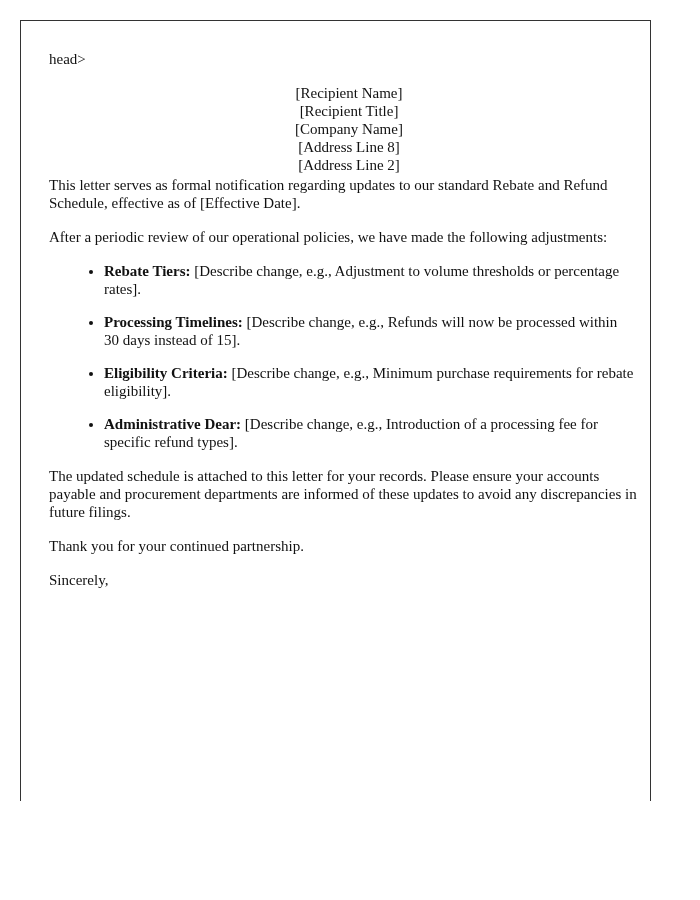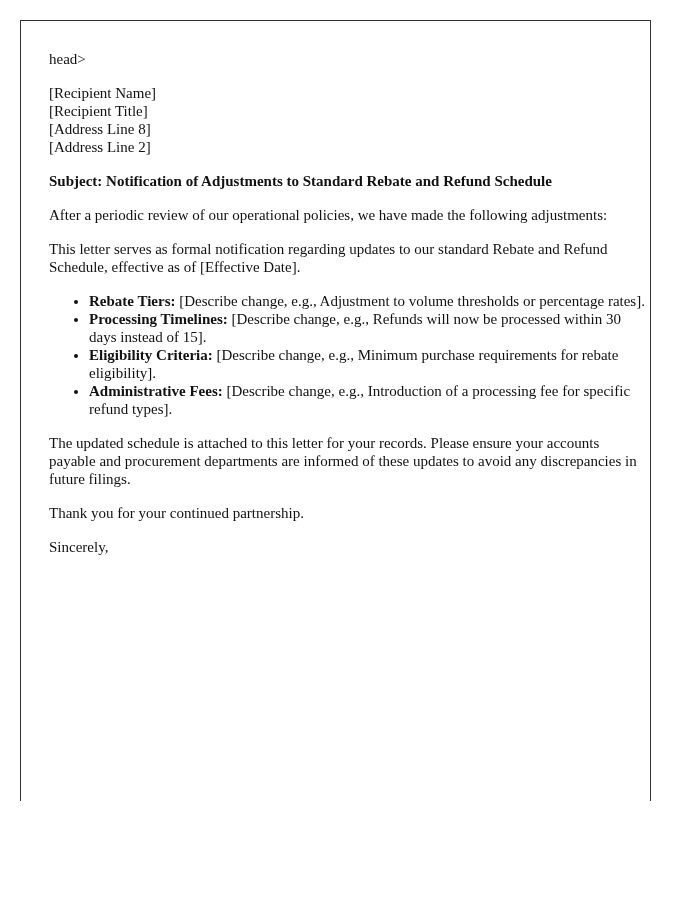--- a/index.html
+++ b/index.html
@@ -32,52 +32,52 @@
     .content {
       position: absolute;
       left: 28px;
       top: 29px;
       width: 600px;
     }
     p {
       margin: 0 0 16px 0;
     }
     .addr p { margin: 0; }
-    .addr { margin-bottom: 16px; }
+    .addr { margin-bottom: 2px; text-align: center; }
     .subject { font-weight: bold; }
     ul {
       margin: 0 0 16px 0;
       padding-left: 40px;
       list-style: disc;
     }
-    li { margin: 0; }
+    li { margin: 15px; }
     li b { font-weight: bold; }
   </style>
 </head>
 <body>
 
 <div class="page">
   <div class="content">
     <p>head&gt;</p>
 
     <div class="addr">
       <p>[Recipient Name]</p>
       <p>[Recipient Title]</p>
+      <p>[Company Name]</p>
       <p>[Address Line 8]</p>
       <p>[Address Line 2]</p>
     </div>
 
-    <p class="subject">Subject: Notification of Adjustments to Standard Rebate and Refund Schedule</p>
+    <p>This letter serves as formal notification regarding updates to our standard Rebate and Refund Schedule, effective as of [Effective Date].</p>
     <p>After a periodic review of our operational policies, we have made the following adjustments:</p>
-    <p>This letter serves as formal notification regarding updates to our standard Rebate and Refund Schedule, effective as of [Effective Date].</p>
 
     <ul>
       <li><b>Rebate Tiers:</b><span> [Describe change, e.g., Adjustment to volume thresholds or percentage rates].</span></li>
       <li><b>Processing Timelines:</b><span> [Describe change, e.g., Refunds will now be processed within 30 days instead of 15].</span></li>
       <li><b>Eligibility Criteria:</b><span> [Describe change, e.g., Minimum purchase requirements for rebate eligibility].</span></li>
-      <li><b>Administrative Fees:</b><span> [Describe change, e.g., Introduction of a processing fee for specific refund types].</span></li>
+      <li><b>Administrative Dear:</b><span> [Describe change, e.g., Introduction of a processing fee for specific refund types].</span></li>
     </ul>
 
     <p>The updated schedule is attached to this letter for your records. Please ensure your accounts payable and procurement departments are informed of these updates to avoid any discrepancies in future filings.</p>
     <p>Thank you for your continued partnership.</p>
     <p>Sincerely,</p>
   </div>
 </div>
 
 </body></html>

